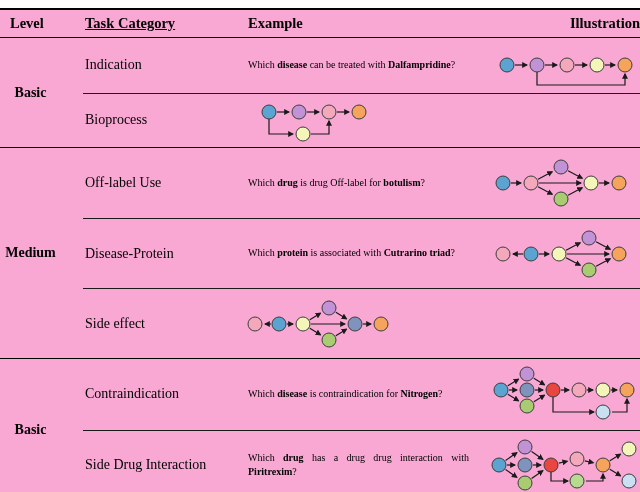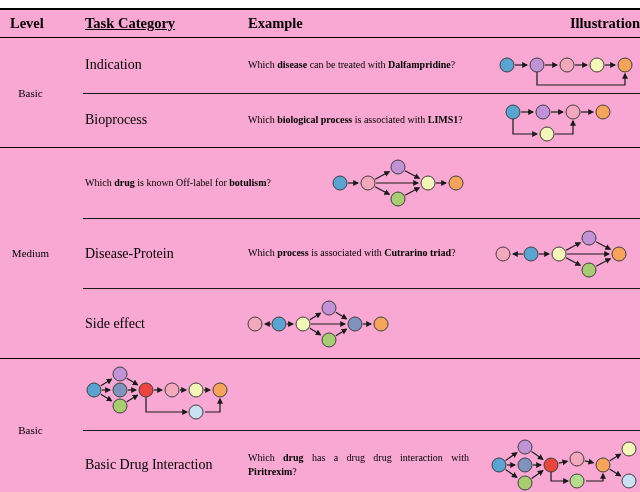--- a/index.html
+++ b/index.html
@@ -27,21 +27,21 @@
   .hc-illus  { width:150px; text-align:right; }
 
   .group {
     display:flex;
     border-bottom:1.5px solid #000;
   }
   .group:last-child { border-bottom:none; }
   .level-cell {
     width:83px; display:flex; align-items:center; justify-content:center;
     padding-right:22px;
-    font-weight:normal; font-size:11px;
+    font-weight:bold; font-size:14px;
   }
   .rows { width:557px; display:flex; flex-direction:column; }
   .row { display:flex; align-items:center; }
   .row + .row { border-top:1px solid #1a1a1a; }
   .group.basic .row  { height:54.5px; }
   .group.medium .row { height:70px; }
   .group.hard .row   { height:70.5px; }
 
   .task-cell {
     width:163px; padding-left:2px;
@@ -90,21 +90,20 @@
                 <circle cx="16" cy="28" r="7" fill="#5ba3d0" stroke="#3d3d3d" stroke-width="1"></circle>
                 <circle cx="46" cy="28" r="7" fill="#c193d6" stroke="#3d3d3d" stroke-width="1"></circle>
                 <circle cx="76" cy="28" r="7" fill="#f3a8bc" stroke="#3d3d3d" stroke-width="1"></circle>
                 <circle cx="106" cy="28" r="7" fill="#f4f5b8" stroke="#3d3d3d" stroke-width="1"></circle>
                 <circle cx="134" cy="28" r="7" fill="#f6a45c" stroke="#3d3d3d" stroke-width="1"></circle>
               </svg>
             </div>
           </div>
           <div class="row">
             <div class="task-cell">Bioprocess</div>
-            <div class="example-cell"><span>Which </span><b>biological process</b><span> is associated with </span><b>LIMS1</b><span>?</span></div>
             <div class="illus-cell">
               <svg viewBox="0 0 148 56" width="148" height="56">
                 <defs>
                   <marker id="arr1" markerWidth="5" markerHeight="5" refX="4" refY="2.5" orient="auto">
                     <path d="M0,0 L5,2.5 L0,5 Z" fill="#1a1a1a"></path>
                   </marker>
                 </defs>
                 <line x1="30" y1="20" x2="42" y2="20" stroke="#1a1a1a" stroke-width="1.2" marker-end="url(#arr1)"></line>
                 <line x1="60" y1="20" x2="72" y2="20" stroke="#1a1a1a" stroke-width="1.2" marker-end="url(#arr1)"></line>
                 <line x1="90" y1="20" x2="102" y2="20" stroke="#1a1a1a" stroke-width="1.2" marker-end="url(#arr1)"></line>
@@ -117,21 +116,22 @@
                 <circle cx="56" cy="42" r="7" fill="#f4f5b8" stroke="#3d3d3d" stroke-width="1"></circle>
               </svg>
             </div>
           </div>
         </div>
       </div>
       <div class="group medium">
         <div class="level-cell">Medium</div>
         <div class="rows">
           <div class="row">
-            <div class="example-cell"><span>Which </span><b>drug</b><span> is known Off-label for </span><b>botulism</b><span>?</span></div>
+            <div class="task-cell">Off-label Use</div>
+            <div class="example-cell"><span>Which </span><b>drug</b><span> is drug Off-label for </span><b>botulism</b><span>?</span></div>
             <div class="illus-cell">
               <svg viewBox="0 0 148 56" width="148" height="56">
                 <defs>
                   <marker id="arr2" markerWidth="5" markerHeight="5" refX="4" refY="2.5" orient="auto">
                     <path d="M0,0 L5,2.5 L0,5 Z" fill="#1a1a1a"></path>
                   </marker>
                 </defs>
                 <line x1="20" y1="28" x2="30" y2="28" stroke="#1a1a1a" stroke-width="1.2" marker-end="url(#arr2)"></line>
                 <line x1="47.05882352941177" y1="24.235294117647058" x2="61.17647058823529" y2="16.705882352941178" stroke="#1a1a1a" stroke-width="1.2" marker-end="url(#arr2)"></line>
                 <line x1="47.05882352941177" y1="31.764705882352942" x2="61.17647058823529" y2="39.294117647058826" stroke="#1a1a1a" stroke-width="1.2" marker-end="url(#arr2)"></line>
@@ -143,21 +143,21 @@
                 <circle cx="40" cy="28" r="7" fill="#f3a8bc" stroke="#3d3d3d" stroke-width="1"></circle>
                 <circle cx="70" cy="12" r="7" fill="#c193d6" stroke="#3d3d3d" stroke-width="1"></circle>
                 <circle cx="70" cy="44" r="7" fill="#a9cb72" stroke="#3d3d3d" stroke-width="1"></circle>
                 <circle cx="100" cy="28" r="7" fill="#f4f5b8" stroke="#3d3d3d" stroke-width="1"></circle>
                 <circle cx="128" cy="28" r="7" fill="#f6a45c" stroke="#3d3d3d" stroke-width="1"></circle>
               </svg>
             </div>
           </div>
           <div class="row">
             <div class="task-cell">Disease-Protein</div>
-            <div class="example-cell"><span>Which </span><b>process</b><span> is associated with </span><b>Cutrarino triad</b><span>?</span></div>
+            <div class="example-cell"><span>Which </span><b>protein</b><span> is associated with </span><b>Cutrarino triad</b><span>?</span></div>
             <div class="illus-cell">
               <svg viewBox="0 0 148 56" width="148" height="56">
                 <defs>
                   <marker id="arr3" markerWidth="5" markerHeight="5" refX="4" refY="2.5" orient="auto">
                     <path d="M0,0 L5,2.5 L0,5 Z" fill="#1a1a1a"></path>
                   </marker>
                 </defs>
                 <line x1="32" y1="28" x2="22" y2="28" stroke="#1a1a1a" stroke-width="1.2" marker-end="url(#arr3)"></line>
                 <line x1="48" y1="28" x2="58" y2="28" stroke="#1a1a1a" stroke-width="1.2" marker-end="url(#arr3)"></line>
                 <line x1="75.05882352941177" y1="24.235294117647058" x2="89.17647058823529" y2="16.705882352941178" stroke="#1a1a1a" stroke-width="1.2" marker-end="url(#arr3)"></line>
@@ -200,20 +200,22 @@
                 <circle cx="134" cy="28" r="7" fill="#f6a45c" stroke="#3d3d3d" stroke-width="1"></circle>
               </svg>
             </div>
           </div>
         </div>
       </div>
       <div class="group hard">
         <div class="level-cell">Basic</div>
         <div class="rows">
           <div class="row">
+            <div class="task-cell">Contraindication</div>
+            <div class="example-cell"><span>Which </span><b>disease</b><span> is contraindication for </span><b>Nitrogen</b><span>?</span></div>
             <div class="illus-cell">
               <svg viewBox="0 0 148 56" width="148" height="56">
                 <defs>
                   <marker id="arr5" markerWidth="5" markerHeight="5" refX="4" refY="2.5" orient="auto">
                     <path d="M0,0 L5,2.5 L0,5 Z" fill="#1a1a1a"></path>
                   </marker>
                 </defs>
                 <line x1="16.81326653363635" y1="19.807220594685322" x2="27.48341683295456" y2="13.240974256643348" stroke="#1a1a1a" stroke-width="1.2" marker-end="url(#arr5)"></line>
                 <line x1="18" y1="24" x2="26" y2="24" stroke="#1a1a1a" stroke-width="1.2" marker-end="url(#arr5)"></line>
                 <line x1="16.81326653363635" y1="28.192779405314678" x2="27.48341683295456" y2="34.75902574335665" stroke="#1a1a1a" stroke-width="1.2" marker-end="url(#arr5)"></line>
@@ -231,21 +233,21 @@
                 <circle cx="36" cy="40" r="7" fill="#a9cb72" stroke="#3d3d3d" stroke-width="1"></circle>
                 <circle cx="62" cy="24" r="7" fill="#e8463f" stroke="#3d3d3d" stroke-width="1"></circle>
                 <circle cx="88" cy="24" r="7" fill="#f3a8bc" stroke="#3d3d3d" stroke-width="1"></circle>
                 <circle cx="112" cy="24" r="7" fill="#f4f5b8" stroke="#3d3d3d" stroke-width="1"></circle>
                 <circle cx="136" cy="24" r="7" fill="#f6a45c" stroke="#3d3d3d" stroke-width="1"></circle>
                 <circle cx="112" cy="46" r="7" fill="#c9e0f3" stroke="#3d3d3d" stroke-width="1"></circle>
               </svg>
             </div>
           </div>
           <div class="row">
-            <div class="task-cell">Basic Drug Interaction</div>
+            <div class="task-cell">Side Drug Interaction</div>
             <div class="example-cell"><span>Which </span><b>drug</b><span> has a drug drug interaction with </span><b>Piritrexim</b><span>?</span></div>
             <div class="illus-cell">
               <svg viewBox="0 0 148 56" width="148" height="56">
                 <defs>
                   <marker id="arr6" markerWidth="5" markerHeight="5" refX="4" refY="2.5" orient="auto">
                     <path d="M0,0 L5,2.5 L0,5 Z" fill="#1a1a1a"></path>
                   </marker>
                 </defs>
                 <line x1="14.57753753315023" y1="23.446320169357534" x2="25.778078083562214" y2="15.692099788303082" stroke="#1a1a1a" stroke-width="1.2" marker-end="url(#arr6)"></line>
                 <line x1="16" y1="28" x2="24" y2="28" stroke="#1a1a1a" stroke-width="1.2" marker-end="url(#arr6)"></line>

